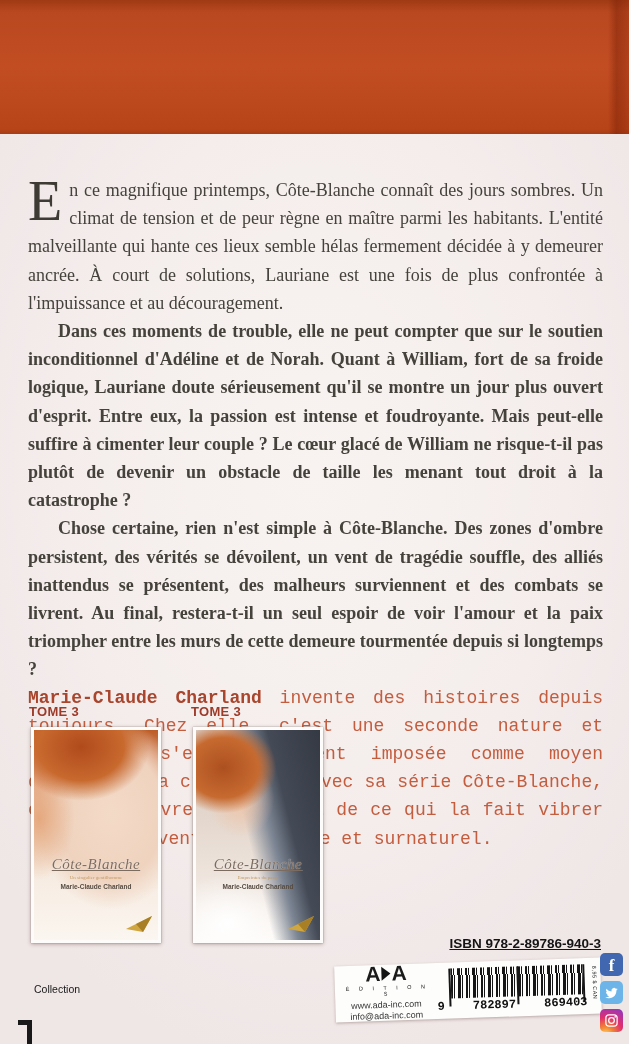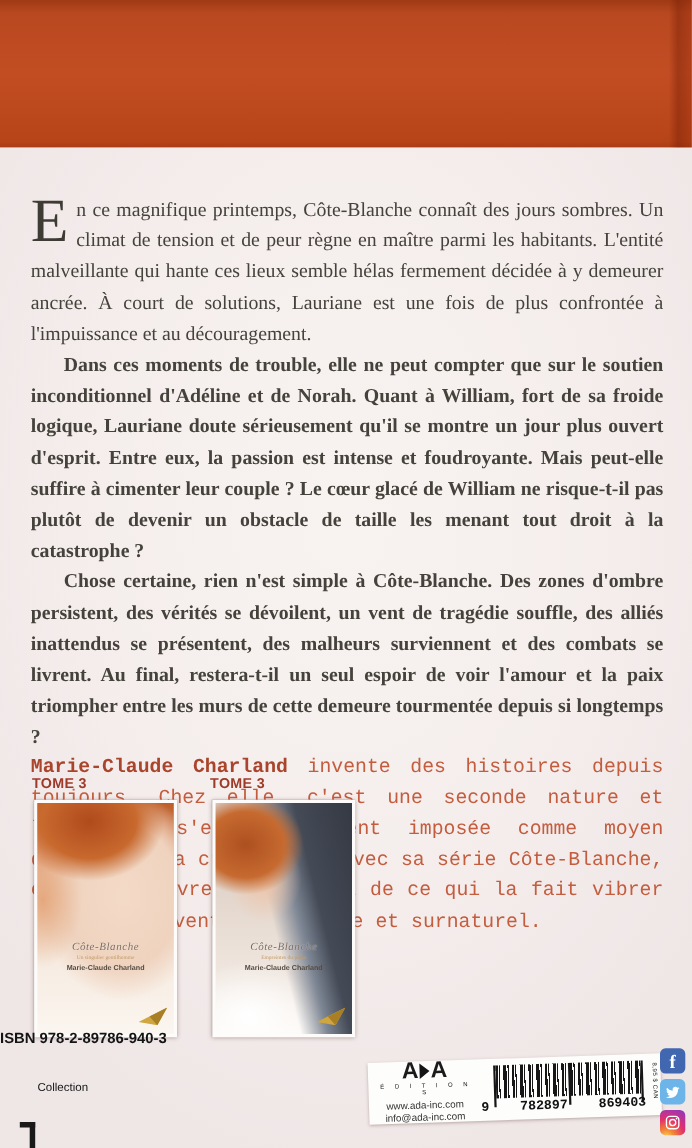--- a/index.html
+++ b/index.html
@@ -30,28 +30,28 @@
       radial-gradient(55px 95px at 4% 42%, #e5a87e 0%, rgba(229,168,126,0) 65%),
       radial-gradient(95px 120px at 62% 40%, #f3dac7 0%, #efd3bf 55%, rgba(239,211,191,0) 80%),
       linear-gradient(180deg,#bd5c26 0%,#e2a482 22%,#f1dac8 45%,#f6ebe1 68%,#fbf6f0 100%);}
   .photo.t2{background:
       radial-gradient(70px 60px at 22% 18%, #ad5020 0%, #c66a30 50%, rgba(198,106,48,0) 76%),
       radial-gradient(48px 55px at 36% 33%, #eec4a8 0%, rgba(238,196,168,0) 70%),
       linear-gradient(256deg,#343943 0%,#444a56 30%,#7d8694 42%, rgba(190,190,195,0) 56%),
       radial-gradient(90px 70px at 25% 92%, #ffffff 0%, rgba(255,255,255,0) 70%),
       linear-gradient(180deg,#d9d0ca 0%,#e3d6cc 40%,#f0e7e0 75%,#fdfaf7 100%);}
   .cover-text{position:absolute;left:0;right:0;top:60%;text-align:center;}
-  .cover-title{font-style:italic;font-size:10px;letter-spacing:.5px;color:#7c6c60;
-        text-shadow:0 0 1px rgba(255,255,255,.8);}
+  .cover-title{font-style:italic;font-size:15px;letter-spacing:.5px;color:#7c6c60;
+        text-shadow:0 0 1px rgba(255,255,255,.8);text-decoration:underline;}
   .cover-sub{font-size:5px;color:#c09a66;margin-top:2px;}
   .cover-auth{font-family:"Liberation Sans",sans-serif;font-size:6.5px;font-weight:bold;color:#564c43;margin-top:3px;}
   .gold-plane{position:absolute;right:6px;bottom:8px;}
   
-  .isbn{position:absolute;top:936px;left:0;width:601px;
-        font-family:"Liberation Sans",sans-serif;font-weight:bold;font-size:13.5px;color:#141414;}
+  .isbn{position:absolute;top:936px;left:0;width:601px;text-align:right;
+        font-family:"Liberation Sans",sans-serif;font-weight:bold;font-size:13.5px;color:#141414;text-decoration:underline;}
   .label-box{position:absolute;left:335px;top:962px;width:266px;height:56px;background:#fdfdfc;
         transform:rotate(-1.9deg);box-shadow:0 1px 3px rgba(80,50,40,.35);
         display:flex;align-items:center;padding:2px 4px;box-sizing:border-box;}
   .ada{width:94px;text-align:center;color:#1b1b1b;}
   .ada-row{display:flex;align-items:center;justify-content:center;font-family:"Liberation Sans",sans-serif;
         font-weight:bold;font-size:21px;line-height:20px;letter-spacing:-1px;}
   .ada-tri{width:0;height:0;border-left:9px solid #141414;border-top:7px solid transparent;
         border-bottom:7px solid transparent;margin:0 1px 0 2px;}
   .ada-ed{font-family:"Liberation Sans",sans-serif;font-size:5.5px;letter-spacing:4px;margin:1px 0 3px 3px;}
   .ada-url{font-family:"Liberation Sans",sans-serif;font-size:9px;line-height:11px;color:#333;}

